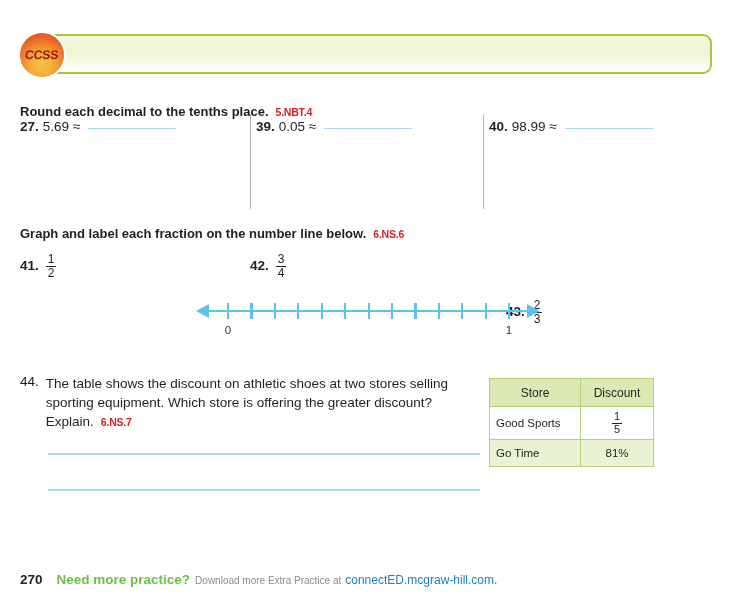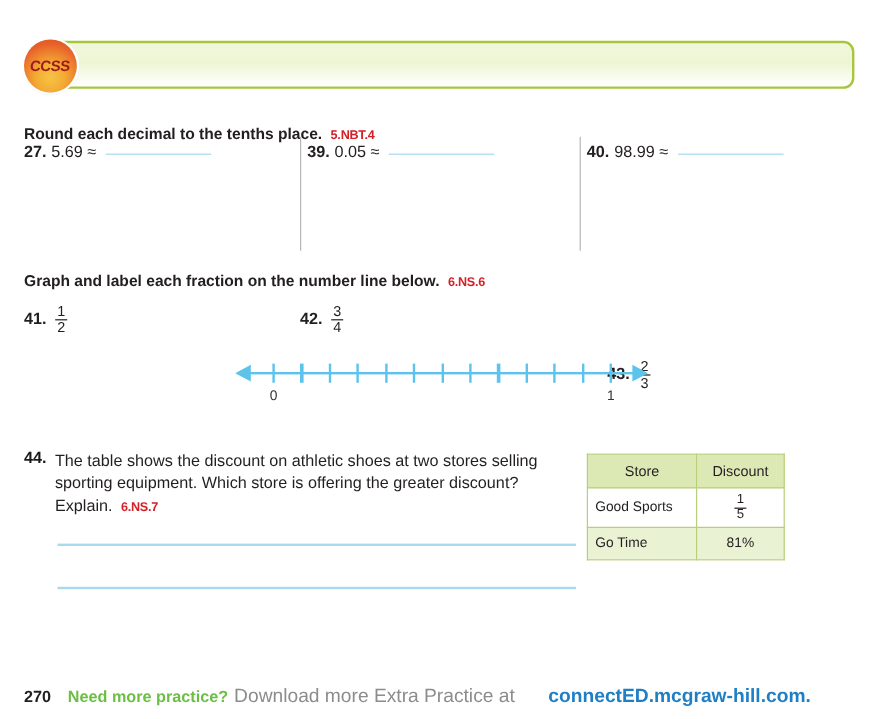--- a/index.html
+++ b/index.html
@@ -185,21 +185,21 @@
   .prob44 {
     position: absolute;
     left: 20px;
     top: 374px;
     width: 460px;
     display: flex;
     align-items: flex-start;
   }
   .prob44 .prob-num {
     font-size: 13.5px;
-    font-weight: bold;
+    font-weight: normal;
     margin-right: 7px;
   }
   .prob44-text {
     font-size: 13.5px;
     line-height: 1.42;
     color: #231f20;
     max-width: 418px;
   }
   .write-line {
     position: absolute;
@@ -264,29 +264,28 @@
     color: #231f20;
     margin-right: 14px;
   }
   .footer-cta {
     font-size: 13.5px;
     font-weight: bold;
     color: #6cbe45;
     margin-right: 5px;
   }
   .footer-text {
-    font-size: 16px;
+    font-size: 10px;
     color: #8c8c8c;
     margin-right: 4px;
   }
   .footer-url {
-    font-size: 16px;
-    font-weight: bold;
+    font-size: 12px;
+    font-weight: normal;
     color: #1f7fc4;
-    margin-left: 24px;
   }
 </style>
 </head>
 <body>
 
 <div class="page">
 
   <div class="header-bar"></div>
   <div class="ccss-badge">
     <span class="ccss-badge-text">CCSS</span>

